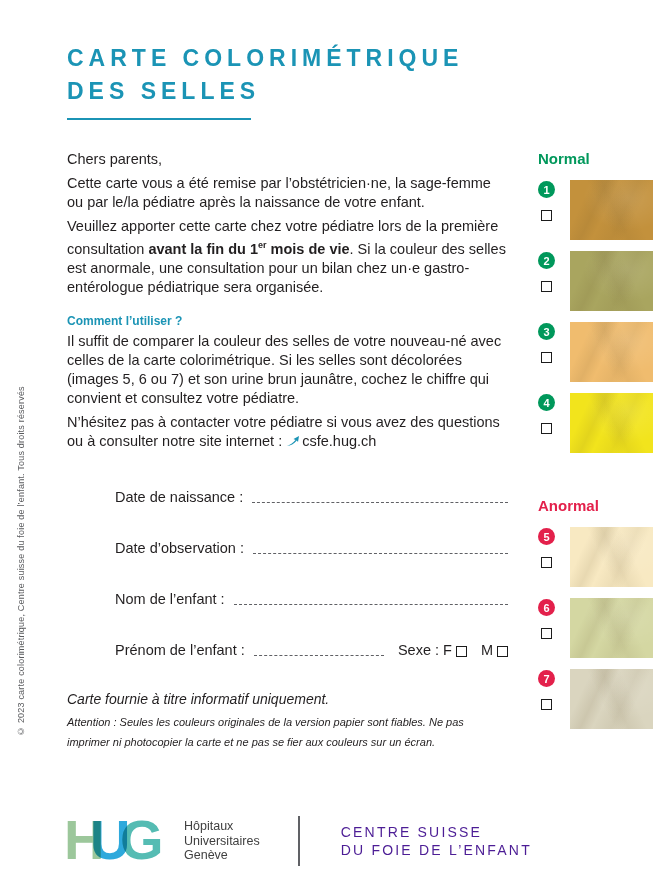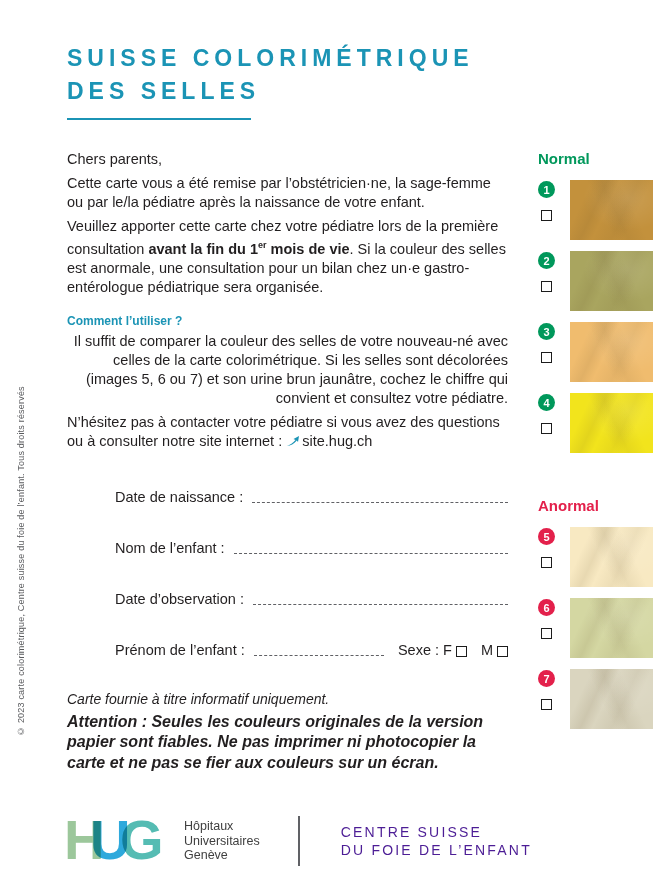--- a/index.html
+++ b/index.html
@@ -22,39 +22,39 @@
     letter-spacing:5px; line-height:33px;
   }
   .title-rule { width:184px; height:2px; background:#1b94b5; margin-top:10px; }
   .intro { margin-top:30px; }
   p.body { font-size:14.5px; line-height:19px; margin-top:5px; }
   p.salutation { margin-top:0; }
   .sup { font-size:9px; vertical-align:super; }
   h2.usage-h {
     color:#1b94b5; font-size:12px; font-weight:bold; margin-top:17px;
   }
-  .usage p.body:first-of-type { margin-top:4px;text-align:right; }
+  .usage p.body:first-of-type { margin-top:4px; }
   .link-arrow { display:inline-block; width:13px; height:11px; vertical-align:-1px; margin:0 3px 0 4px; }
   .link-text { color:#221f20; text-decoration:none; }
   
   .form { margin-top:35px; }
   .form-row { display:flex; align-items:flex-end; margin-bottom:32px; height:19px; }
   .form-label { font-size:14.5px; white-space:nowrap;margin-left:48px; }
   .dash-line { flex:1 1 auto; border-bottom:1.6px dashed #606165; margin-left:9px; margin-bottom:2px; min-width:30px; }
   .sexe { display:flex; align-items:flex-end; margin-left:14px; white-space:nowrap; font-size:14.5px; }
   .cbx {
     width:11px; height:11px; border:1.6px solid #1c1c1c; background:#fff;
     display:inline-block; cursor:pointer;
   }
   .sexe .cbx { margin:0 0 1px 4px; }
   .sexe .m-label { margin-left:14px; }
   
   .notes { margin-top:6px; }
   .note-info { font-size:14px; font-style:italic; line-height:19px; }
-  .note-attn { font-size:16px; font-style:italic; font-weight:bold; line-height:20.5px; margin-top:3px; }
+  .note-attn { font-size:11px; font-style:italic; font-weight:normal; line-height:20.5px; margin-top:3px; }
   
   .panel { position:absolute; left:538px; top:150px; width:116px; }
   .group-h { font-size:15px; font-weight:bold; margin-bottom:13px; }
   .swatch-item { display:flex; margin-bottom:11px; }
   .swatch-left { width:32px; flex:0 0 32px; padding-top:1px; }
   .badge {
     width:17px; height:17px; border-radius:50%; color:#fff;
     font-size:11px; font-weight:bold; display:flex; align-items:center; justify-content:center;
   }
   .swatch-left .cbx { margin:12px 0 0 3px; }
@@ -83,50 +83,50 @@
   .footer-divider { width:2px; height:50px; background:#606165; margin:0 20px 0 38px; }
   .center-lines { font-size:14px; line-height:18px; letter-spacing:2.2px; color:#4c1d95;margin-left:21px; }
 </style>
 </head>
 <body>
 
 <div class="copyright">© 2023 carte colorimétrique, Centre suisse du foie de l’enfant. Tous droits réservés</div>
 
 <div class="main">
   <h1>
-    <span>SUISSE COLORIMÉTRIQUE</span><br>
+    <span>CARTE COLORIMÉTRIQUE</span><br>
     <span>DES SELLES</span>
   </h1>
   <div class="title-rule"></div>
 
   <div class="intro">
     <p class="body salutation">Chers parents,</p>
     <p class="body">Cette carte vous a été remise par l’obstétricien·ne, la sage-femme ou par le/la pédiatre après la naissance de votre enfant.</p>
     <p class="body"><span>Veuillez apporter cette carte chez votre pédiatre lors de la première consultation </span><b><span>avant la fin du 1</span><span class="sup">er</span><span> mois de vie</span></b><span>. Si la couleur des selles est anormale, une consultation pour un bilan chez un·e gastro-entérologue pédiatrique sera organisée.</span></p>
   </div>
 
   <div class="usage">
     <h2 class="usage-h">Comment l’utiliser ?</h2>
     <p class="body">Il suffit de comparer la couleur des selles de votre nouveau-né avec celles de la carte colorimétrique. Si les selles sont décolorées (images 5, 6 ou 7) et son urine brun jaunâtre, cochez le chiffre qui convient et consultez votre pédiatre.</p>
     <p class="body"><span>N’hésitez pas à contacter votre pédiatre si vous avez des questions ou à consulter notre site internet :</span><svg class="link-arrow" viewBox="0 0 13 11">
           <path d="M1 10 C4 9 7 7 9.5 4 L7.5 3 L13 0 L12 6 L10.8 4.6 C8 8 4.5 10 1 10 Z" fill="#1b94b5"></path>
-        </svg><a class="link-text" href="#">site.hug.ch</a></p>
+        </svg><a class="link-text" href="#">csfe.hug.ch</a></p>
   </div>
 
   <div class="form">
     <div class="form-row">
       <span class="form-label">Date de naissance :</span>
       <span class="dash-line"></span>
     </div>
     <div class="form-row">
+      <span class="form-label">Date d’observation :</span>
+      <span class="dash-line"></span>
+    </div>
+    <div class="form-row">
       <span class="form-label">Nom de l’enfant :</span>
-      <span class="dash-line"></span>
-    </div>
-    <div class="form-row">
-      <span class="form-label">Date d’observation :</span>
       <span class="dash-line"></span>
     </div>
     <div class="form-row">
       <span class="form-label">Prénom de l’enfant :</span>
       <span class="dash-line"></span>
       <span class="sexe">
         <span>Sexe : F</span>
         <span class="cbx"></span>
         <span class="m-label">M</span>
         <span class="cbx"></span>

